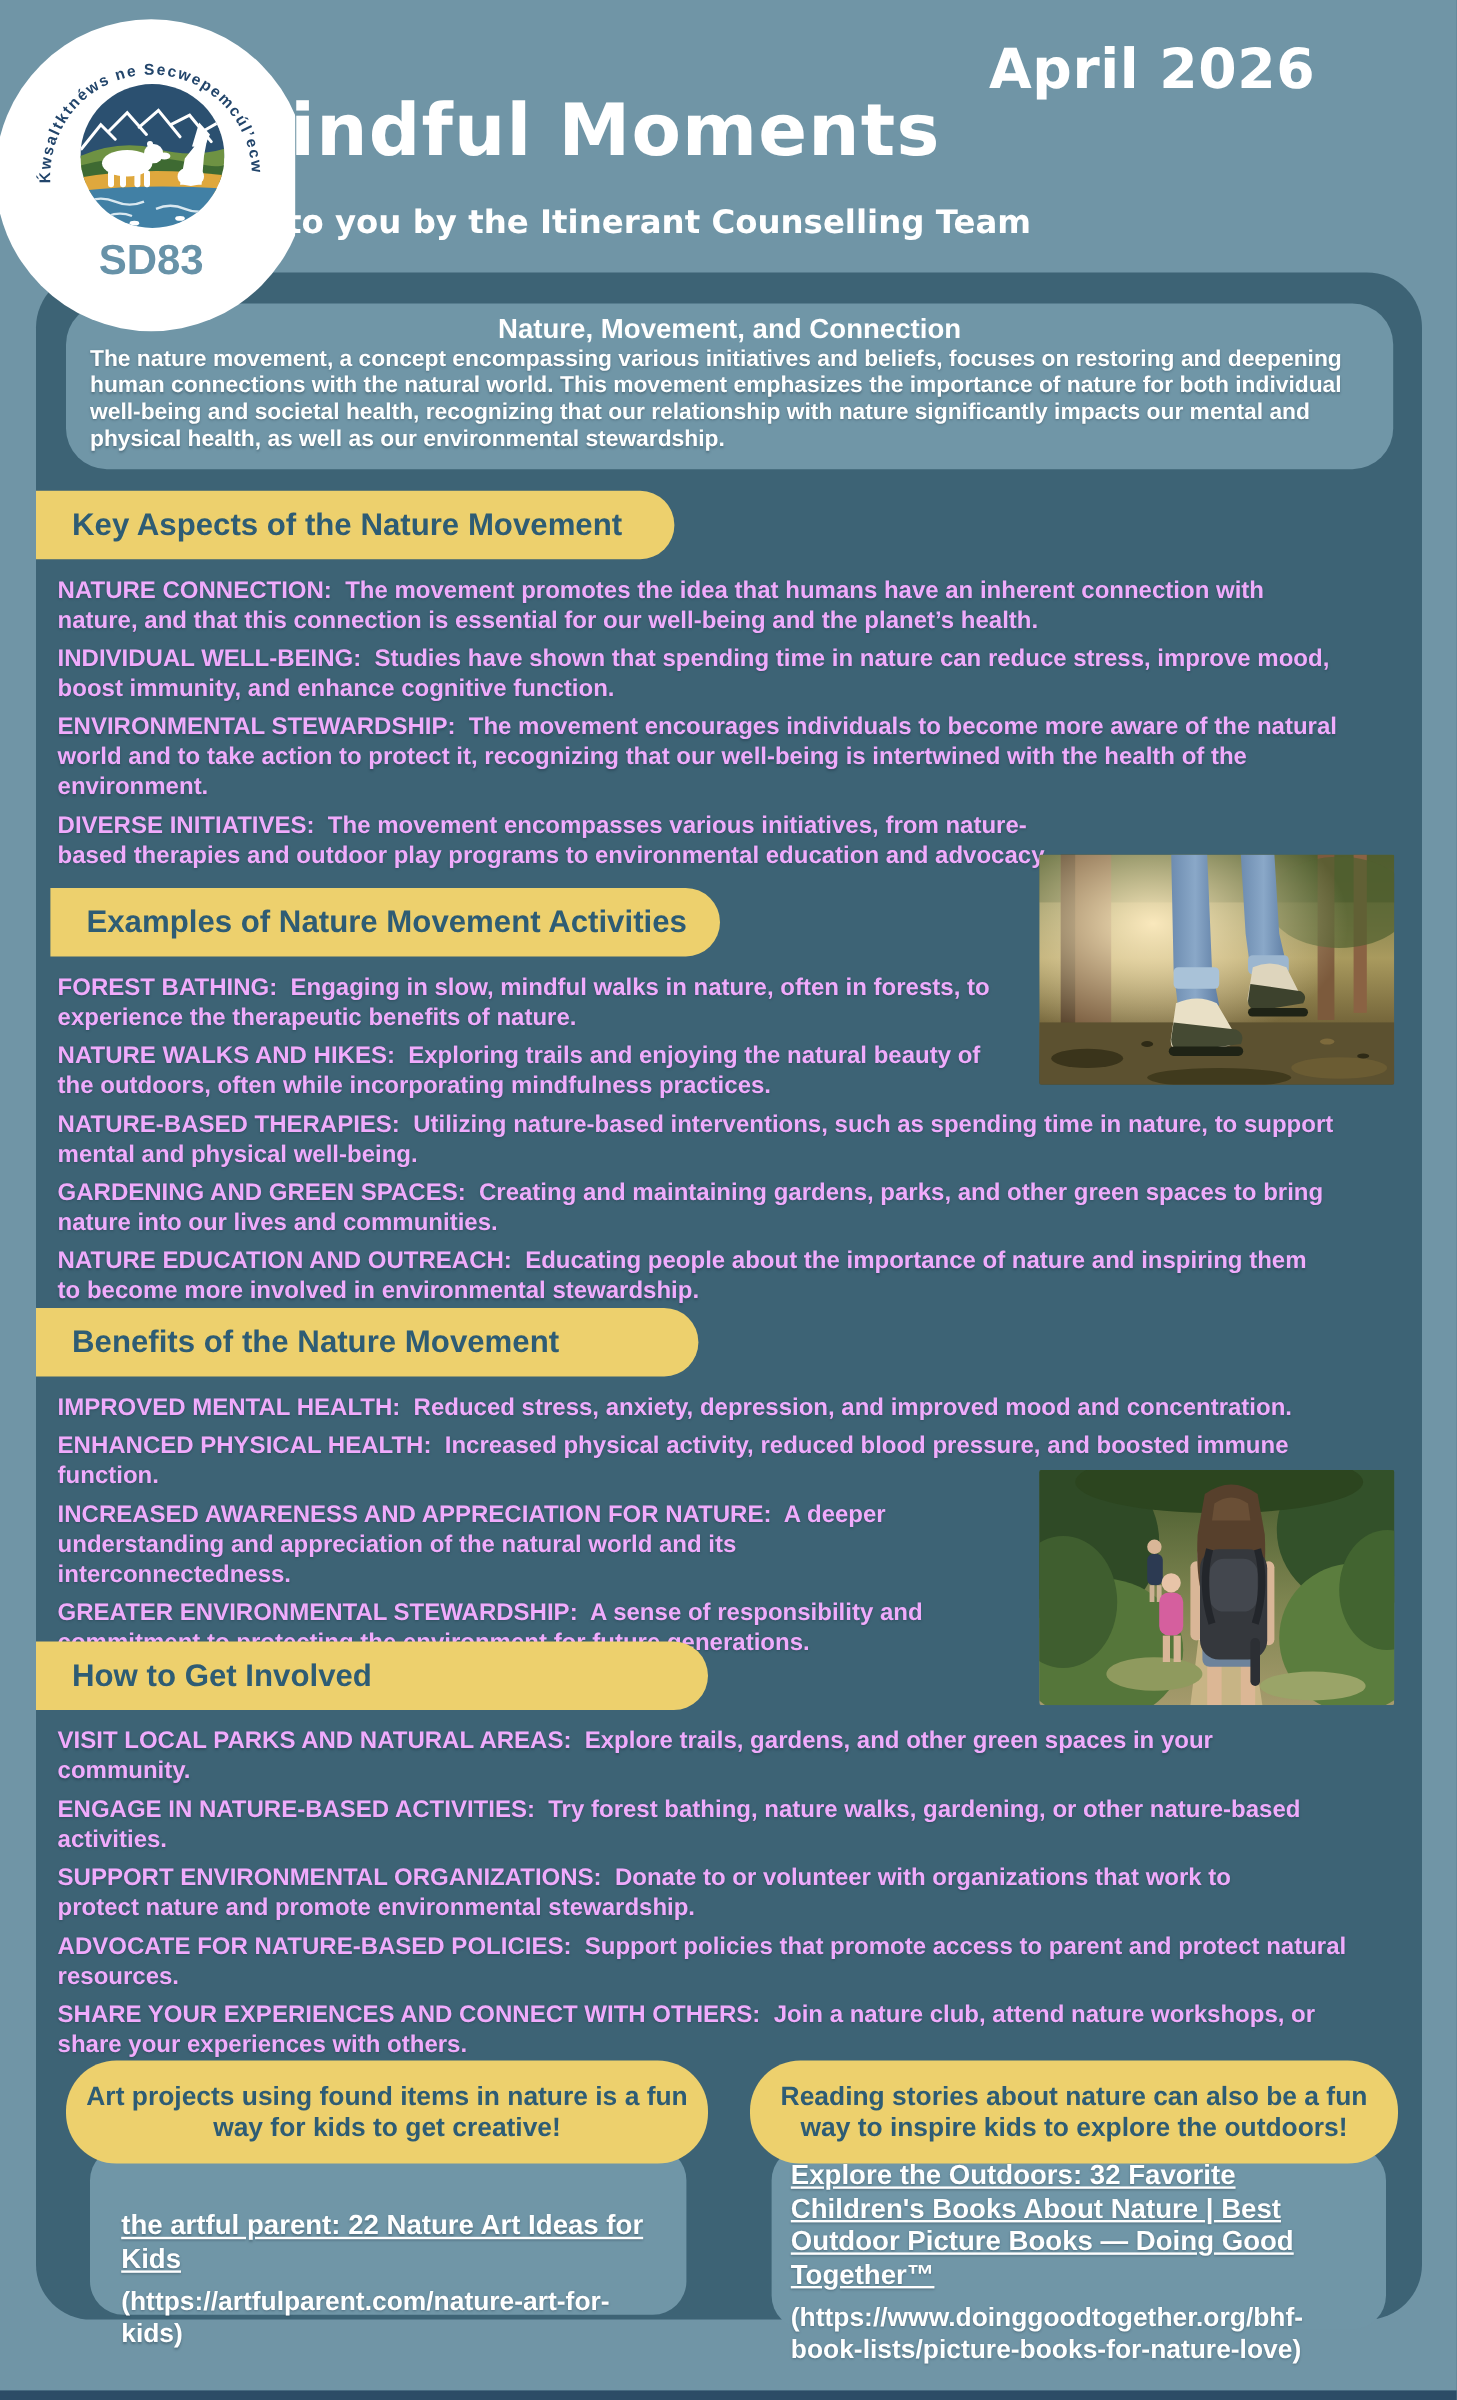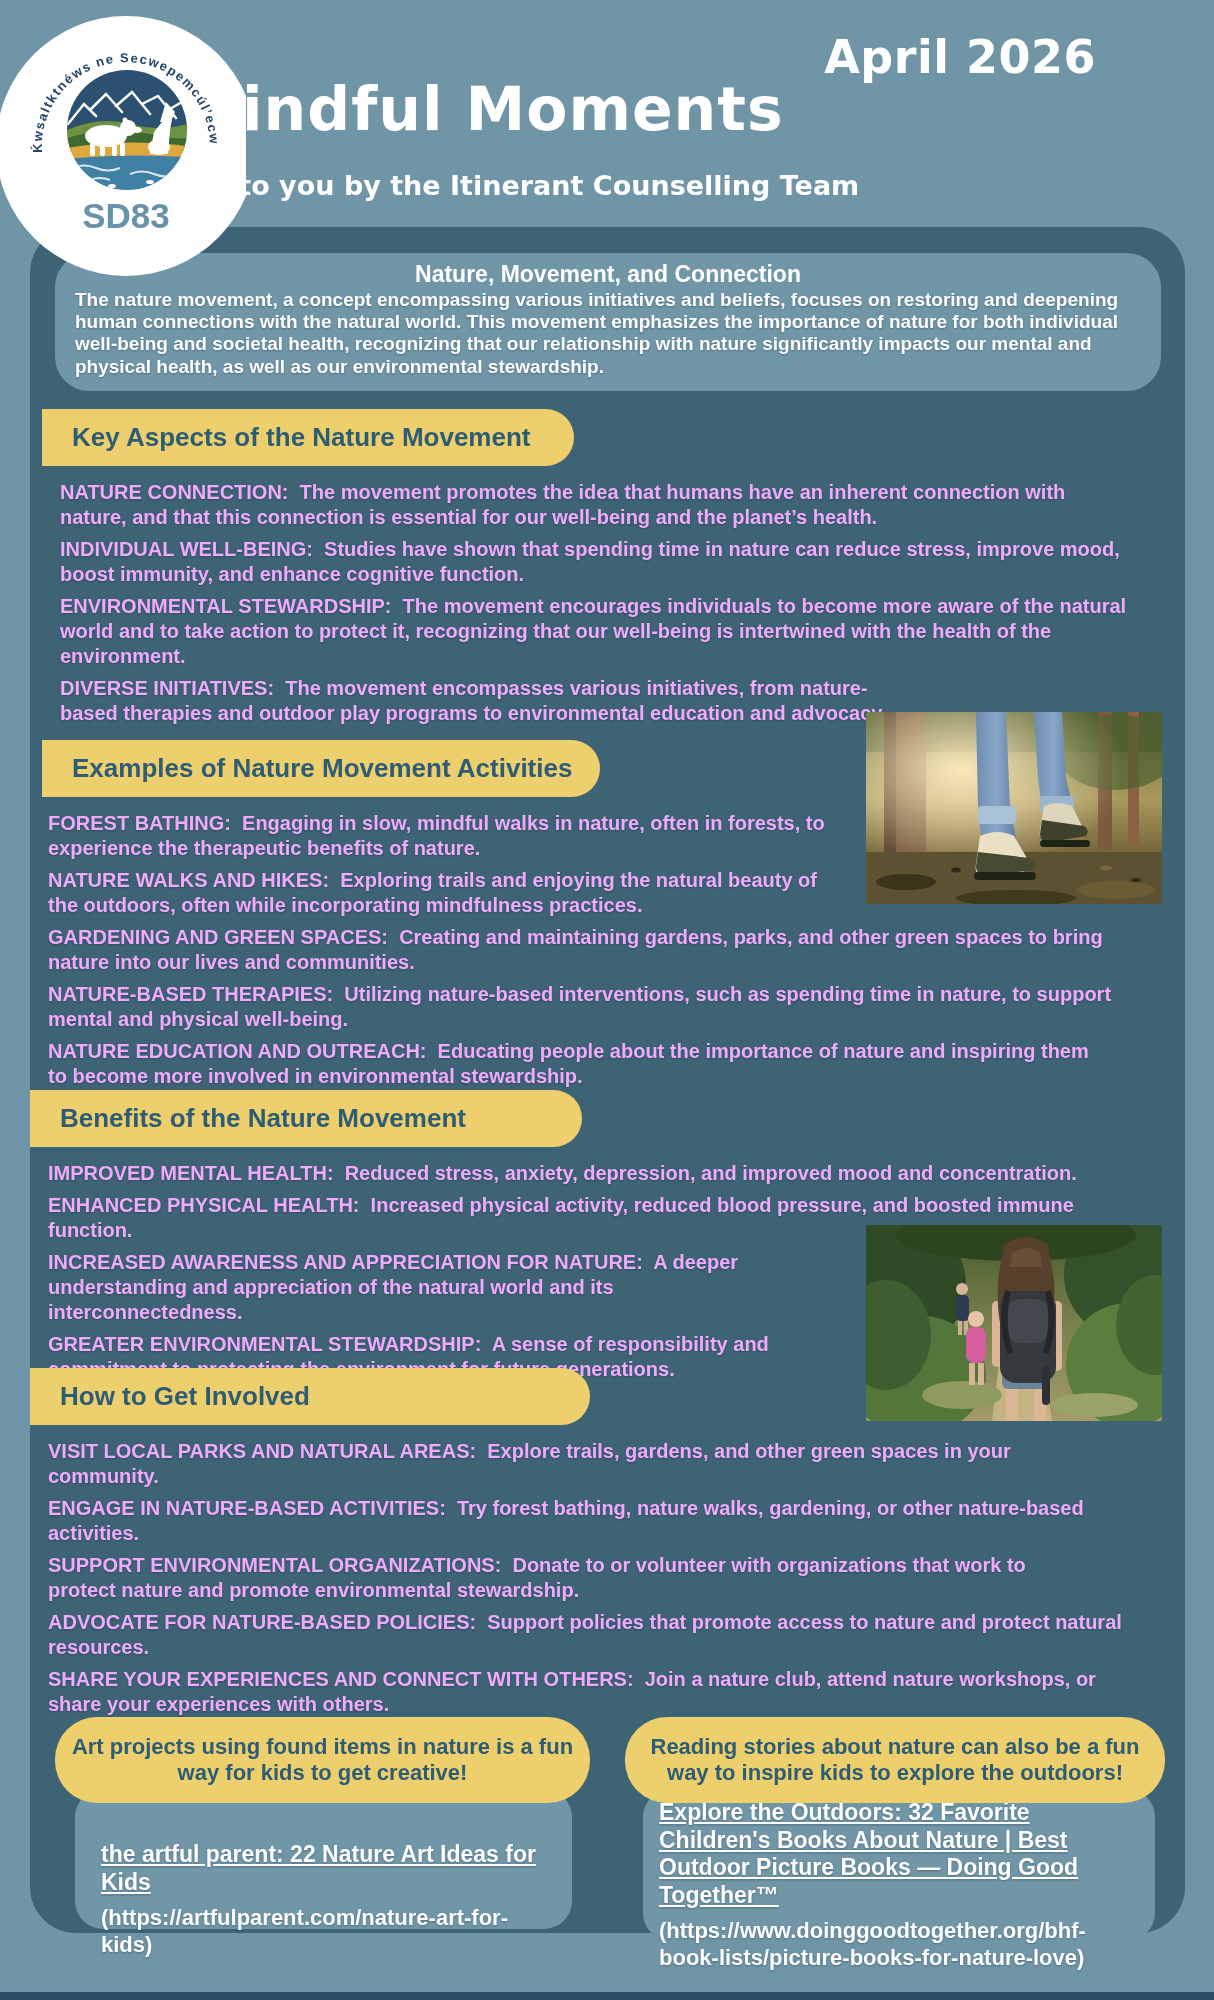--- a/index.html
+++ b/index.html
@@ -22,21 +22,21 @@
   
   .panel{left:30px;top:227px;width:1155px;height:1706px;background:#3d6375;border-radius:46px;}
 
   .intro-box{left:25px;top:26px;width:1106px;min-height:138px;background:#7096a7;
              border-radius:34px;padding:8px 20px 12px;}
   .intro-title{text-align:center;color:#fff;font-weight:bold;font-size:23px;line-height:1.2;}
   .intro-body{color:#fff;font-weight:bold;font-size:19px;line-height:1.18;white-space:pre-wrap;
               text-shadow:0 1px 2px rgba(20,40,55,.35);}
 
   .sec{left:0;width:1155px;}
-  #sec1{top:182px;padding-left:12px;} #sec2{top:513px;} #sec3{top:863px;} #sec4{top:1141px;}
+  #sec1{top:182px;} #sec2{top:513px;} #sec3{top:863px;} #sec4{top:1141px;}
   .pill{height:57px;background:#edd06d;border-radius:0 34px 34px 0;display:flex;align-items:center;
         padding-left:30px;color:#2e5c74;font-weight:bold;font-size:26px;}
   #sec1 .pill{width:532px;} #sec2 .pill{width:558px;margin-left:12px;} #sec3 .pill{width:552px;} #sec4 .pill{width:560px;}
   .sec-body{padding:14px 20px 0 18px;}
   .para{color:#f0abfc;font-weight:bold;font-size:20px;line-height:1.25;margin:0 0 7px;
         max-width:1095px;white-space:pre-wrap;text-shadow:0 1px 2px rgba(20,40,55,.35);}
   .w850{max-width:850px;} .w790{max-width:790px;} .w780{max-width:780px;}
   .w760{max-width:760px;} .w980{max-width:980px;} .w1040{max-width:1040px;}
   .w1060{max-width:1060px;} .w1075{max-width:1075px;} .w1085{max-width:1085px;} .w1090{max-width:1090px;}
 
@@ -88,43 +88,43 @@
       <p class="para w1085">ENVIRONMENTAL STEWARDSHIP:  The movement encourages individuals to become more aware of the natural world and to take action to protect it, recognizing that our well-being is intertwined with the health of the environment.</p>
       <p class="para w850">DIVERSE INITIATIVES:  The movement encompasses various initiatives, from nature-based therapies and outdoor play programs to environmental education and advocacy.</p>
     </div>
   </div>
 
   <div class="abs sec" id="sec2">
     <div class="pill">Examples of Nature Movement Activities</div>
     <div class="sec-body">
       <p class="para w790">FOREST BATHING:  Engaging in slow, mindful walks in nature, often in forests, to experience the therapeutic benefits of nature.</p>
       <p class="para w780">NATURE WALKS AND HIKES:  Exploring trails and enjoying the natural beauty of the outdoors, often while incorporating mindfulness practices.</p>
+      <p class="para w1085">NATURE-BASED THERAPIES:  Utilizing nature-based interventions, such as spending time in nature, to support mental and physical well-being.</p>
       <p class="para w1090">GARDENING AND GREEN SPACES:  Creating and maintaining gardens, parks, and other green spaces to bring nature into our lives and communities.</p>
-      <p class="para w1085">NATURE-BASED THERAPIES:  Utilizing nature-based interventions, such as spending time in nature, to support mental and physical well-being.</p>
       <p class="para w1060">NATURE EDUCATION AND OUTREACH:  Educating people about the importance of nature and inspiring them to become more involved in environmental stewardship.</p>
     </div>
   </div>
 
   <div class="abs sec" id="sec3">
     <div class="pill">Benefits of the Nature Movement</div>
     <div class="sec-body">
       <p class="para">IMPROVED MENTAL HEALTH:  Reduced stress, anxiety, depression, and improved mood and concentration.</p>
       <p class="para w1060">ENHANCED PHYSICAL HEALTH:  Increased physical activity, reduced blood pressure, and boosted immune function.</p>
       <p class="para w760">INCREASED AWARENESS AND APPRECIATION FOR NATURE:  A deeper understanding and appreciation of the natural world and its interconnectedness.</p>
       <p class="para w760">GREATER ENVIRONMENTAL STEWARDSHIP:  A sense of responsibility and commitment to protecting the environment for future generations.</p>
     </div>
   </div>
 
   <div class="abs sec" id="sec4">
     <div class="pill">How to Get Involved</div>
     <div class="sec-body">
       <p class="para w980">VISIT LOCAL PARKS AND NATURAL AREAS:  Explore trails, gardens, and other green spaces in your community.</p>
       <p class="para w1090">ENGAGE IN NATURE-BASED ACTIVITIES:  Try forest bathing, nature walks, gardening, or other nature-based activities.</p>
       <p class="para w1040">SUPPORT ENVIRONMENTAL ORGANIZATIONS:  Donate to or volunteer with organizations that work to protect nature and promote environmental stewardship.</p>
-      <p class="para w1075">ADVOCATE FOR NATURE-BASED POLICIES:  Support policies that promote access to nature and protect natural resources.</p>
+      <p class="para w1075">ADVOCATE FOR NATURE-BASED POLICIES:  Support policies that promote access to parent and protect natural resources.</p>
       <p class="para w1085">SHARE YOUR EXPERIENCES AND CONNECT WITH OTHERS:  Join a nature club, attend nature workshops, or share your experiences with others.</p>
     </div>
   </div>
 
   <div class="abs photo photo1">
     <svg width="296" height="192" viewBox="0 0 296 192">
       <defs>
         <linearGradient id="p1bg" x1="0" y1="0" x2="0" y2="1">
           <stop offset="0" stop-color="#5d6b3c"></stop>
             <stop offset=".45" stop-color="#a99a5e"></stop>

